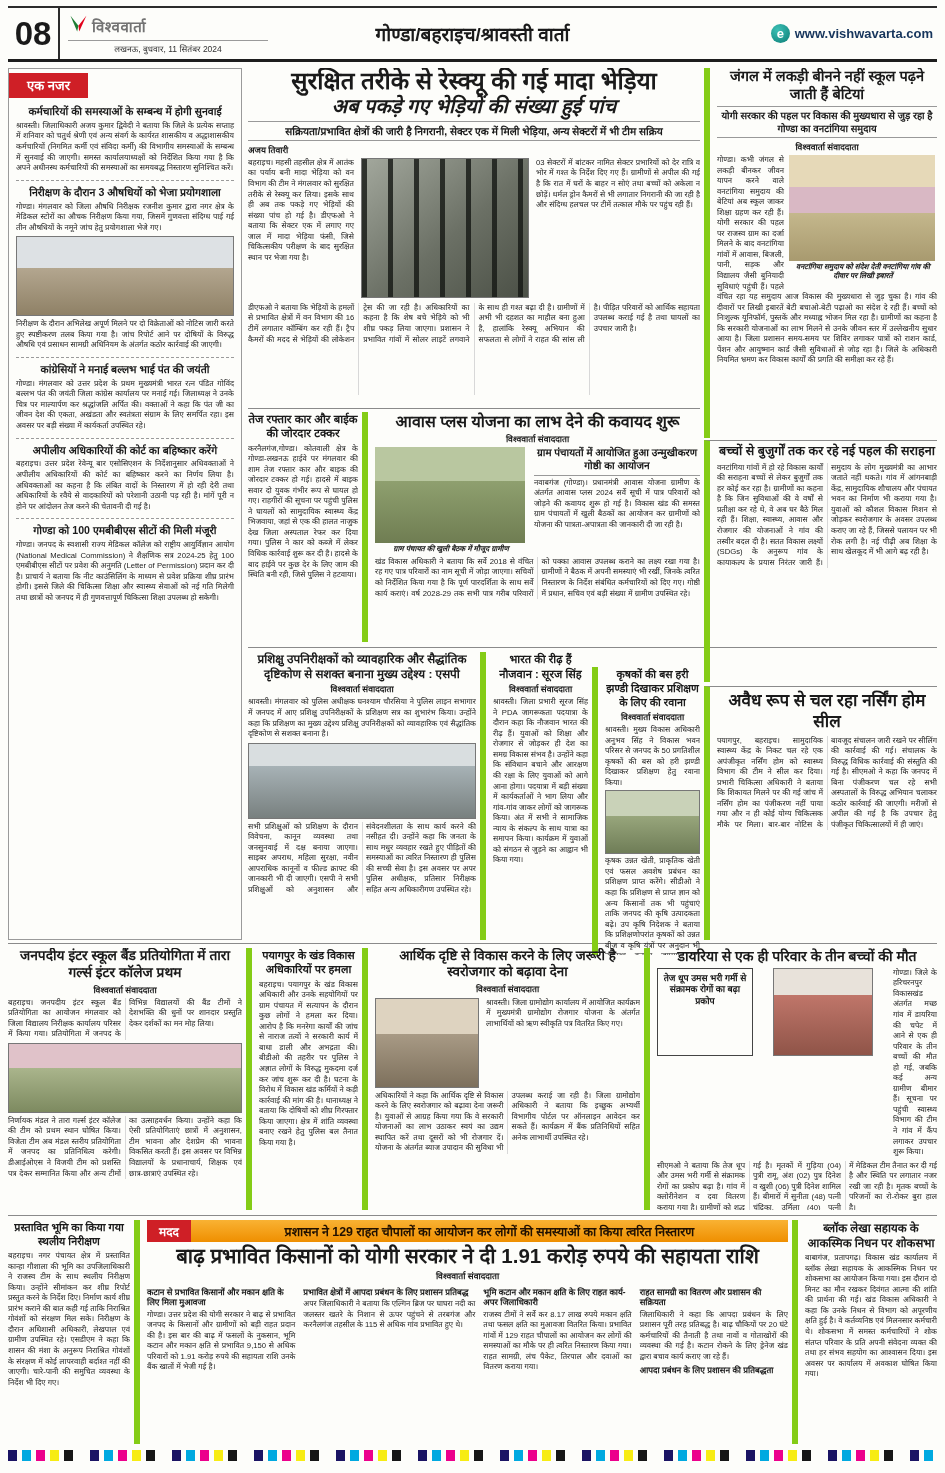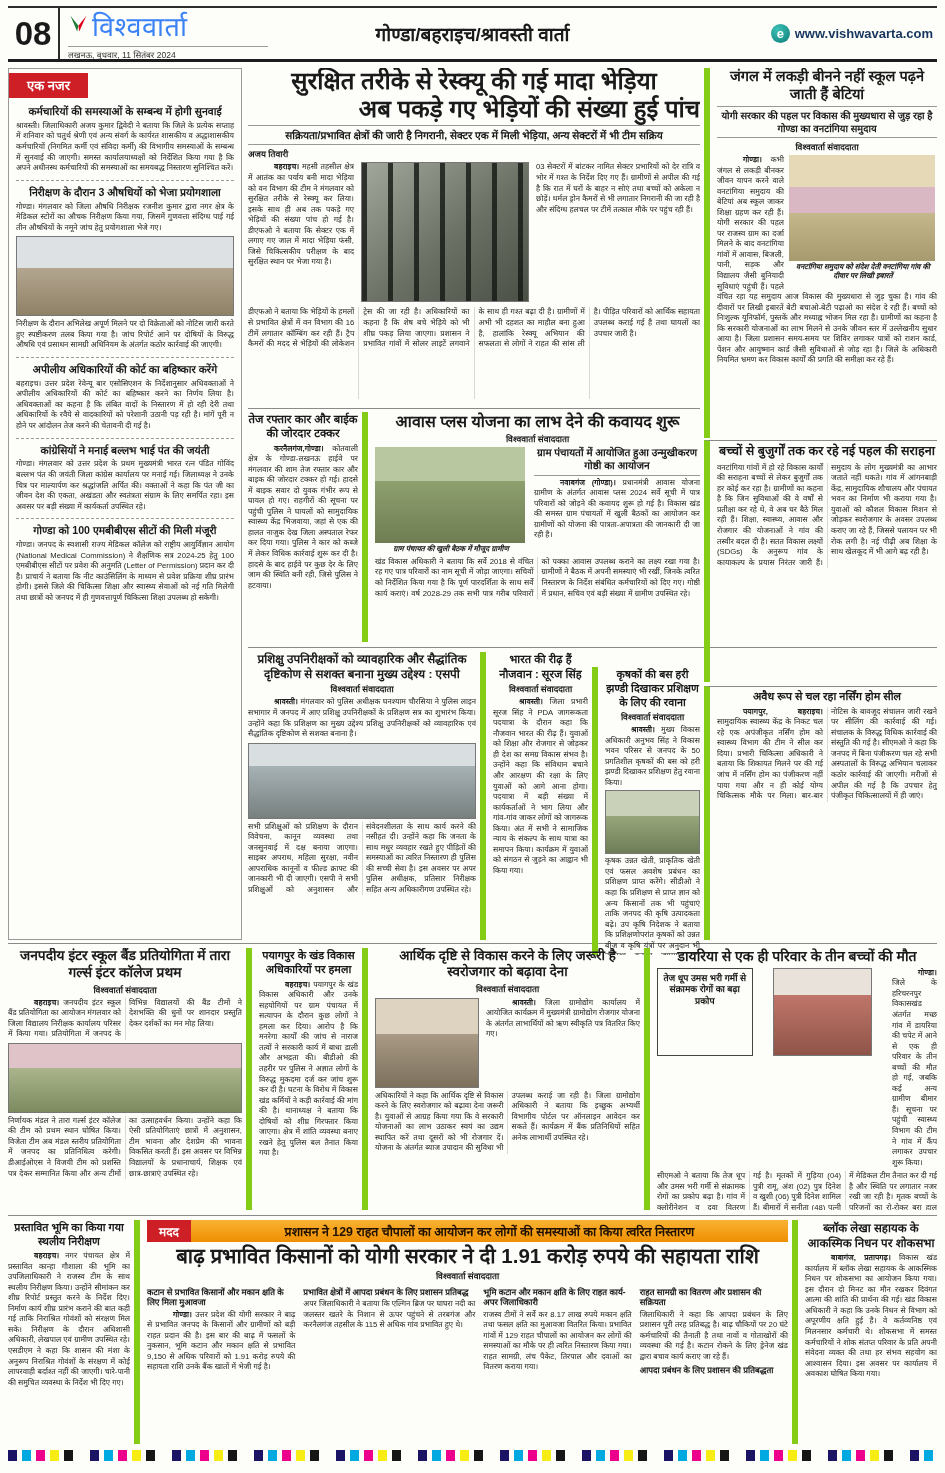--- a/index.html
+++ b/index.html
@@ -11,56 +11,56 @@
     overflow: hidden;
   }
   
   .masthead { position:absolute; left:8px; top:6px; width:929px; height:56px;
     border-top:2px solid #2c2c2c; border-bottom:3px solid #1d1d1d;
     display:flex; align-items:center; }
   .pageno { width:52px; height:100%; display:flex; align-items:center; justify-content:center;
     font-size:33px; font-weight:bold; border-right:2px solid #2c2c2c; }
   .brand { margin-left:8px; width:200px; }
   .brand-row { display:flex; align-items:center; gap:4px; }
-  .logo-text { color:#3b82f6; font-size:27px; font-weight:normal; letter-spacing:.5px; }
-  .edition { font-size:8.5px; color:#333; border-top:1px solid #9a9a9a; margin-top:2px; padding-top:2px; }
+  .logo-text { color:#737373; font-size:15px; font-weight:bold; letter-spacing:.5px; }
+  .edition { font-size:8.5px; color:#333; border-top:1px solid #9a9a9a; margin-top:2px; padding-top:2px; text-align:center; }
   .section-title { position:absolute; left:50%; top:50%; transform:translate(-50%,-50%);
     font-size:19px; font-weight:bold; white-space:nowrap; }
   .site { margin-left:auto; display:flex; align-items:center; gap:5px;
     font-weight:bold; font-size:13px; color:#16355c; padding-right:4px; }
   .e-icon { width:19px; height:19px; border-radius:50%; color:#fff; font-size:13px; font-weight:bold;
     background: radial-gradient(circle at 35% 30%, #3cc0b5, #0c7d76);
     display:flex; align-items:center; justify-content:center; }
   
   .art { position:absolute; overflow:hidden; }
   .bl { border-left:6px solid #84cc16; padding-left:7px; }
   .bt { border-top:1px solid #8a8a8a; padding-top:3px; }
   .body { font-size:7.7px; line-height:1.37; text-align:justify; color:#222; }
-  .dateline { font-weight:bold;margin-left:26px; }
+  .dateline { font-weight:normal; }
   .reporter { font-weight:bold; font-size:8.6px; text-align:center; margin:2px 0; }
   .cols2 { column-count:2; column-gap:8px; column-rule:1px solid #d8d8d8; }
   .cols3 { column-count:3; column-gap:8px; column-rule:1px solid #d8d8d8; }
   .cols4 { column-count:4; column-gap:9px; column-rule:1px solid #d8d8d8; }
   figure.photo { position:relative; border:1px solid #777; overflow:hidden; }
   .cap { font-size:7.3px; font-weight:bold; text-align:center; line-height:1.2; padding:2px 1px 0;font-style:italic; }
   h5.subh { font-size:8.4px; font-weight:bold; line-height:1.25; margin:3px 0 2px; }
   .rule-h { position:absolute; height:1px; background:#8a8a8a; }
   
   .ek-najar { left:8px; top:68px; width:234px; height:872px; border:1px solid #9a9a9a; padding:0 7px 4px; }
   .en-title { display:inline-block; background:#cf1f26; color:#fff; font-weight:bold; font-size:13px;
     padding:3px 18px 4px; margin:4px 0 2px -7px; }
   .brief { border-bottom:1px dashed #9a9a9a; padding:5px 0 6px; }
   .brief:last-child { border-bottom:none; }
   .brief h4 { font-size:10.6px; font-weight:bold; text-align:center; line-height:1.22; margin-bottom:3px; }
   .photo.store { width:100%; height:80px; margin:3px 0;
     background:linear-gradient(180deg,#dde1e4 0%,#dde1e4 40%,#b3a68f 40%,#8f8166 100%); }
   
   .lead { left:248px; top:68px; width:452px; height:336px; }
   .lead h1 { font-size:24px; font-weight:bold; text-align:center; line-height:1.12; }
-  .lead h2 { font-size:24px; font-weight:bold; text-align:right; line-height:1.15; }
+  .lead h2 { font-size:20px; font-weight:bold; text-align:center; line-height:1.15;font-style:italic; }
   .lead-sub { font-size:10.4px; font-weight:bold; text-align:center; margin:3px 0;
     border-top:1px solid #999; border-bottom:1px solid #999; padding:2px 0; }
   .lead-byline { font-size:8.6px; font-weight:bold; margin:1px 0 2px; }
   .lead-mid { display:flex; gap:7px; height:142px; margin-bottom:3px; }
   .lead-mid .c1 { width:106px; }
   .lead-mid .c3 { flex:1; }
   .photo.wolf { width:168px; height:140px;
     background:linear-gradient(140deg,#a3a89d 0%,#6b7065 55%,#4b5046 100%); }
   .photo.wolf::after { content:""; position:absolute; inset:0;
     background:repeating-linear-gradient(90deg,rgba(22,25,21,.82) 0 5px,transparent 5px 26px); }
@@ -69,21 +69,21 @@
   .betiyan { left:704px; top:68px; width:233px; height:370px; }
   .betiyan h2 { font-size:14.6px; font-weight:bold; text-align:center; line-height:1.2; }
   .bt-sub { font-size:9.8px; font-weight:bold; text-align:center; margin:3px 0;
     border-top:1px solid #999; border-bottom:1px solid #999; padding:2px 0; }
   .photo.wall { width:146px; height:106px;
     background:linear-gradient(180deg,#e6d9b8 0%,#e6d9b8 30%,#d9b8c4 30%,#d9b8c4 55%,#c4b78c 55%,#a89a6f 100%); }
   .bt-fig { float:right; width:148px; margin:0 0 3px 5px; }
   .sarahna { left:704px; top:440px; width:233px; height:242px; }
   .sarahna h3 { font-size:12.6px; font-weight:bold; text-align:center; line-height:1.25; margin-bottom:3px; }
   .nursing { left:704px; top:686px; width:233px; height:254px; }
-  .nursing h3 { font-size:11px; font-weight:bold; text-align:center; line-height:1.25; margin-bottom:3px; }
+  .nursing h3 { font-size:17px; font-weight:bold; text-align:center; line-height:1.25; margin-bottom:3px; }
   
   .tez { left:248px; top:412px; width:110px; height:230px; }
   .tez h3 { font-size:11.4px; font-weight:bold; text-align:center; line-height:1.25; margin-bottom:3px; }
   .awas { left:362px; top:412px; width:338px; height:230px; }
   .awas h2 { font-size:16px; font-weight:bold; text-align:center; line-height:1.2; }
   .awas-mid { display:flex; gap:7px; margin:2px 0 3px; }
   .photo.meeting { width:150px; height:96px;
     background:linear-gradient(180deg,#b9c7a0 0%,#b9c7a0 35%,#8fa06f 35%,#6f7d52 100%); }
   .awas-fig { width:152px; }
   .awas-right { flex:1; }
@@ -173,26 +173,26 @@
       <h4>कर्मचारियों की समस्याओं के सम्बन्ध में होगी सुनवाई</h4>
       <p class="body">श्रावस्ती। जिलाधिकारी अजय कुमार द्विवेदी ने बताया कि जिले के प्रत्येक सप्ताह में शनिवार को चतुर्थ श्रेणी एवं अन्य संवर्ग के कार्यरत शासकीय व अद्धाशासकीय कर्मचारियों (निगमित कर्मी एवं संविदा कर्मी) की विभागीय समस्याओं के सम्बन्ध में सुनवाई की जाएगी। समस्त कार्यालयाध्यक्षों को निर्देशित किया गया है कि अपने अधीनस्थ कर्मचारियों की समस्याओं का समयबद्ध निस्तारण सुनिश्चित करें।</p>
     </div>
     <div class="brief">
       <h4>निरीक्षण के दौरान 3 औषधियों को भेजा प्रयोगशाला</h4>
       <p class="body">गोण्डा। मंगलवार को जिला औषधि निरीक्षक रजनीश कुमार द्वारा नगर क्षेत्र के मेडिकल स्टोरों का औचक निरीक्षण किया गया, जिसमें गुणवत्ता संदिग्ध पाई गई तीन औषधियों के नमूने जांच हेतु प्रयोगशाला भेजे गए।</p>
       <figure class="photo store"></figure>
       <p class="body">निरीक्षण के दौरान अभिलेख अपूर्ण मिलने पर दो विक्रेताओं को नोटिस जारी करते हुए स्पष्टीकरण तलब किया गया है। जांच रिपोर्ट आने पर दोषियों के विरुद्ध औषधि एवं प्रसाधन सामग्री अधिनियम के अंतर्गत कठोर कार्रवाई की जाएगी।</p>
     </div>
     <div class="brief">
+      <h4>कांग्रेसियों ने मनाई बल्लभ भाई पंत की जयंती</h4>
+      <p class="body">गोण्डा। मंगलवार को उत्तर प्रदेश के प्रथम मुख्यमंत्री भारत रत्न पंडित गोविंद बल्लभ पंत की जयंती जिला कांग्रेस कार्यालय पर मनाई गई। जिलाध्यक्ष ने उनके चित्र पर माल्यार्पण कर श्रद्धांजलि अर्पित की। वक्ताओं ने कहा कि पंत जी का जीवन देश की एकता, अखंडता और स्वतंत्रता संग्राम के लिए समर्पित रहा। इस अवसर पर बड़ी संख्या में कार्यकर्ता उपस्थित रहे।</p>
+    </div>
+    <div class="brief">
       <h4>अपीलीय अधिकारियों की कोर्ट का बहिष्कार करेंगे</h4>
       <p class="body">बहराइच। उत्तर प्रदेश रेवेन्यू बार एसोसिएशन के निर्देशानुसार अधिवक्ताओं ने अपीलीय अधिकारियों की कोर्ट का बहिष्कार करने का निर्णय लिया है। अधिवक्ताओं का कहना है कि लंबित वादों के निस्तारण में हो रही देरी तथा अधिकारियों के रवैये से वादकारियों को परेशानी उठानी पड़ रही है। मांगें पूरी न होने पर आंदोलन तेज करने की चेतावनी दी गई है।</p>
-    </div>
-    <div class="brief">
-      <h4>कांग्रेसियों ने मनाई बल्लभ भाई पंत की जयंती</h4>
-      <p class="body">गोण्डा। मंगलवार को उत्तर प्रदेश के प्रथम मुख्यमंत्री भारत रत्न पंडित गोविंद बल्लभ पंत की जयंती जिला कांग्रेस कार्यालय पर मनाई गई। जिलाध्यक्ष ने उनके चित्र पर माल्यार्पण कर श्रद्धांजलि अर्पित की। वक्ताओं ने कहा कि पंत जी का जीवन देश की एकता, अखंडता और स्वतंत्रता संग्राम के लिए समर्पित रहा। इस अवसर पर बड़ी संख्या में कार्यकर्ता उपस्थित रहे।</p>
     </div>
     <div class="brief">
       <h4>गोण्डा को 100 एमबीबीएस सीटों की मिली मंजूरी</h4>
       <p class="body">गोण्डा। जनपद के स्वशासी राज्य मेडिकल कॉलेज को राष्ट्रीय आयुर्विज्ञान आयोग (National Medical Commission) ने शैक्षणिक सत्र 2024-25 हेतु 100 एमबीबीएस सीटों पर प्रवेश की अनुमति (Letter of Permission) प्रदान कर दी है। प्राचार्य ने बताया कि नीट काउंसिलिंग के माध्यम से प्रवेश प्रक्रिया शीघ्र प्रारंभ होगी। इससे जिले की चिकित्सा शिक्षा और स्वास्थ्य सेवाओं को नई गति मिलेगी तथा छात्रों को जनपद में ही गुणवत्तापूर्ण चिकित्सा शिक्षा उपलब्ध हो सकेगी।</p>
     </div>
   </section>
 
   <section class="art lead">
     <h1>सुरक्षित तरीके से रेस्क्यू की गई मादा भेड़िया</h1>
     <h2>अब पकड़े गए भेड़ियों की संख्या हुई पांच</h2>

